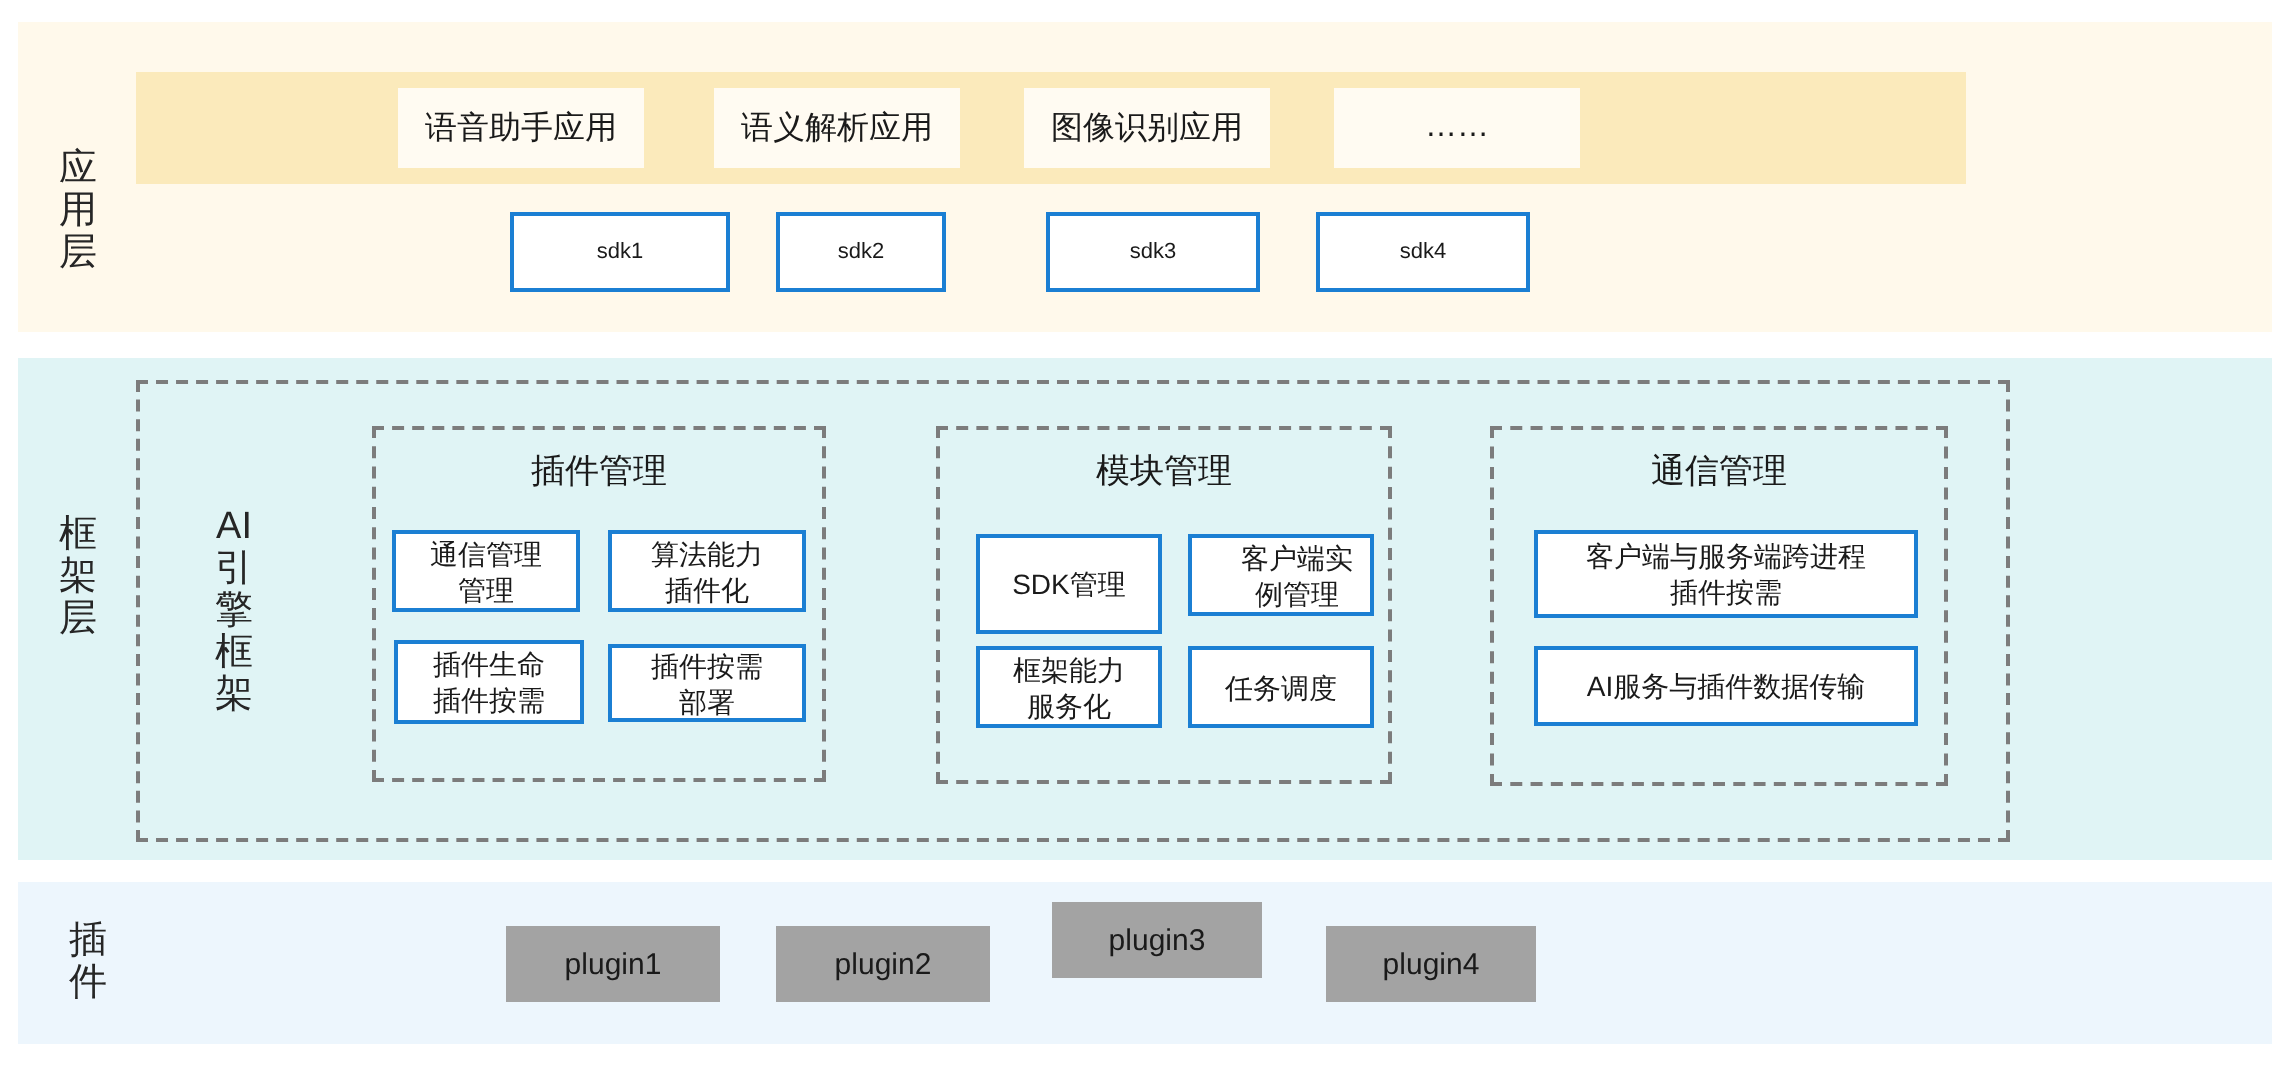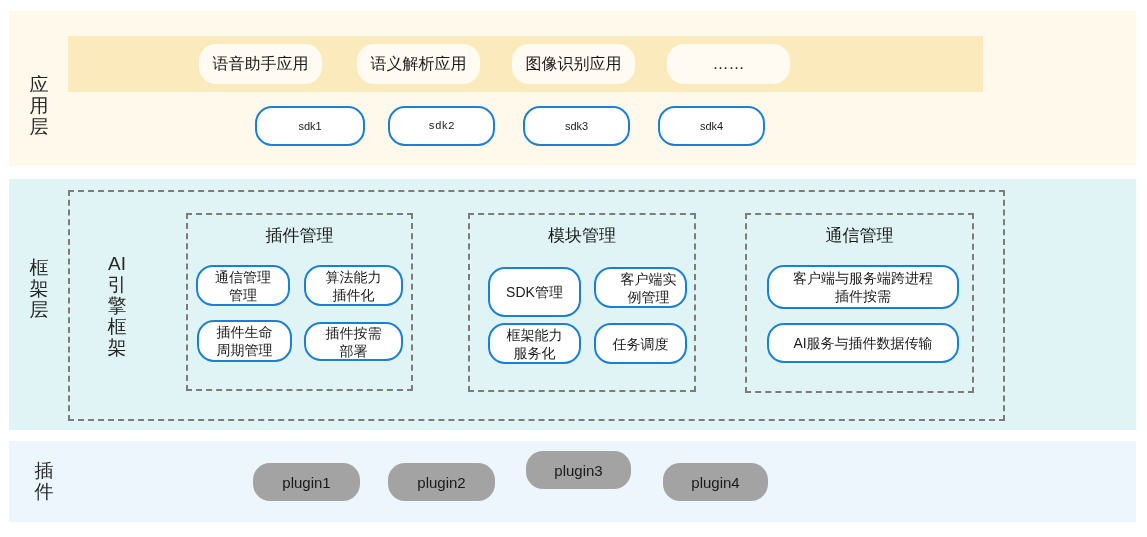--- a/index.html
+++ b/index.html
@@ -2,21 +2,21 @@
 <html><head>
 <meta charset="utf-8">
 <style>
   html,body{margin:0;padding:0;background:#ffffff;}
   .canvas{
     position:relative;width:1147px;height:537px;background:#ffffff;
     font-family:"Liberation Sans","DejaVu Sans",sans-serif;color:#1a1a1a;
     overflow:hidden;
   }
   .abs{position:absolute;box-sizing:border-box;}
-  .cell{display:flex;align-items:center;justify-content:center;text-align:center;border-radius:17px;}
+  .cell{display:flex;align-items:center;justify-content:center;text-align:center;}
   .vlabel{
     white-space:pre-line;text-align:center;
     font-size:19px;line-height:21px;color:#262626;
   }
   .section-app{background:#FFF9EB;}
   .band{background:#FBEABB;}
   .appbox{background:#FFFBF2;font-size:16px;}
   .bluebox{
     background:#ffffff;border:2px solid #1B7FD3;
     font-size:14px;line-height:18px;white-space:pre-line;
@@ -43,21 +43,21 @@
 层</div>
 
     <div class="abs band" style="left:59px;top:25px;width:915px;height:56px;">
       <div class="abs cell appbox" style="left:131px;top:8px;width:123px;height:40px;">语音助手应用</div>
       <div class="abs cell appbox" style="left:289px;top:8px;width:123px;height:40px;">语义解析应用</div>
       <div class="abs cell appbox" style="left:444px;top:8px;width:123px;height:40px;">图像识别应用</div>
       <div class="abs cell appbox" style="left:599px;top:8px;width:123px;height:40px;">……</div>
     </div>
 
     <div class="abs cell bluebox sdkbox" style="left:246px;top:95px;width:110px;height:40px;">sdk1</div>
-    <div class="abs cell bluebox sdkbox" style="left:379px;top:95px;width:107px;height:40px;font-family:Liberation Mono, monospace;">sdk2</div>
+    <div class="abs cell bluebox sdkbox" style="left:379px;top:95px;width:85px;height:40px;">sdk2</div>
     <div class="abs cell bluebox sdkbox" style="left:514px;top:95px;width:107px;height:40px;">sdk3</div>
     <div class="abs cell bluebox sdkbox" style="left:649px;top:95px;width:107px;height:40px;">sdk4</div>
   </div>
 
   <div class="abs section-fw" style="left:9px;top:179px;width:1127px;height:251px;">
 
     <div class="abs vlabel" style="left:17px;top:78px;width:26px;">框
 架
 层</div>
 
@@ -71,21 +71,21 @@
 架</div>
     </div>
 
     <div class="abs dashframe" style="left:177px;top:34px;width:227px;height:178px;">
       <div class="group-title">插件管理</div>
       <div class="abs cell bluebox" style="left:8px;top:50px;width:94px;height:41px;">通信管理
 管理</div>
       <div class="abs cell bluebox" style="left:116px;top:50px;width:99px;height:41px;">算法能力
 插件化</div>
       <div class="abs cell bluebox" style="left:9px;top:105px;width:95px;height:42px;">插件生命
-周期管理</div>
+插件按需</div>
       <div class="abs cell bluebox" style="left:116px;top:107px;width:99px;height:39px;">插件按需
 部署</div>
     </div>
 
     <div class="abs dashframe" style="left:459px;top:34px;width:228px;height:179px;">
       <div class="group-title">模块管理</div>
       <div class="abs cell bluebox" style="left:18px;top:52px;width:93px;height:50px;">SDK管理</div>
       <div class="abs cell bluebox" style="left:124px;top:52px;width:93px;height:41px;padding-left:16px;">客户端实
 例管理</div>
       <div class="abs cell bluebox" style="left:18px;top:108px;width:93px;height:41px;">框架能力

